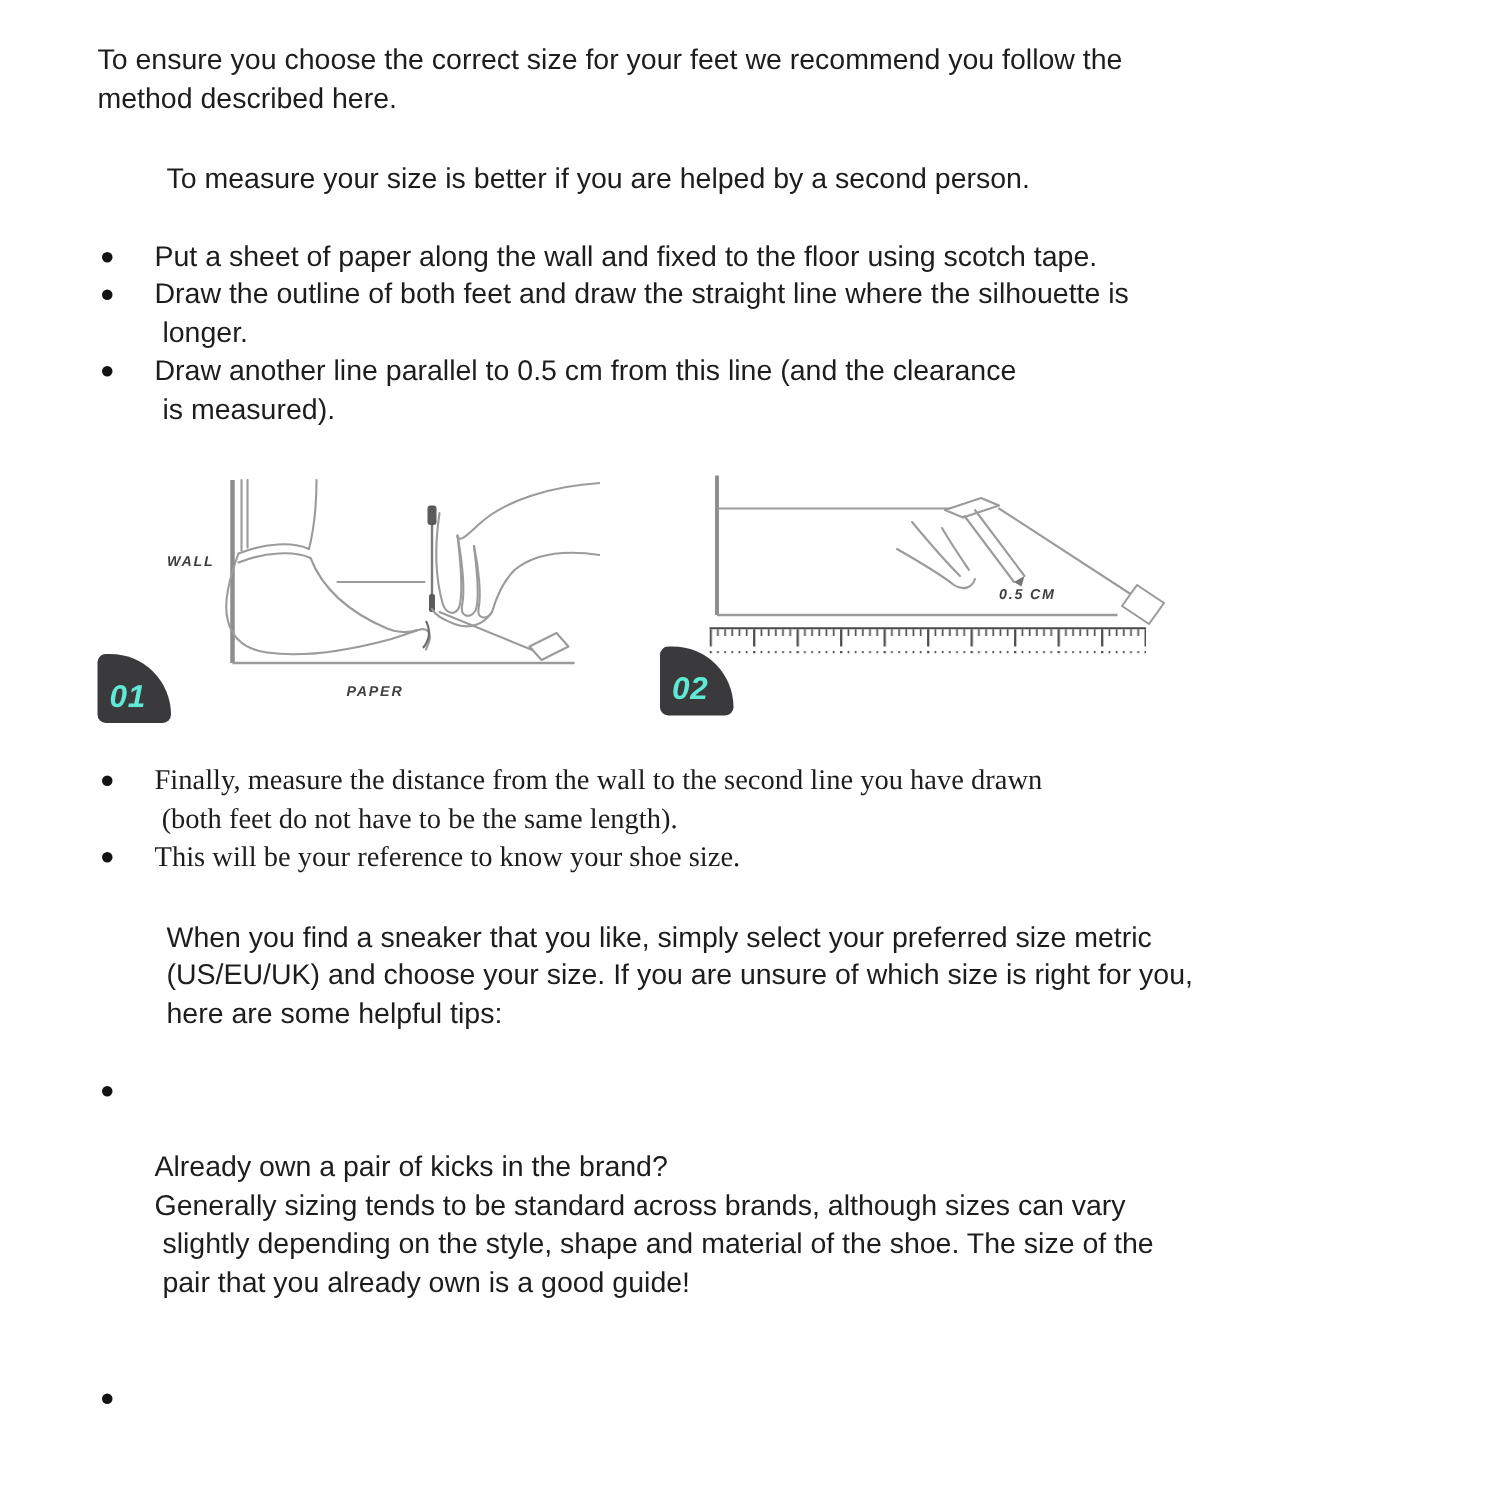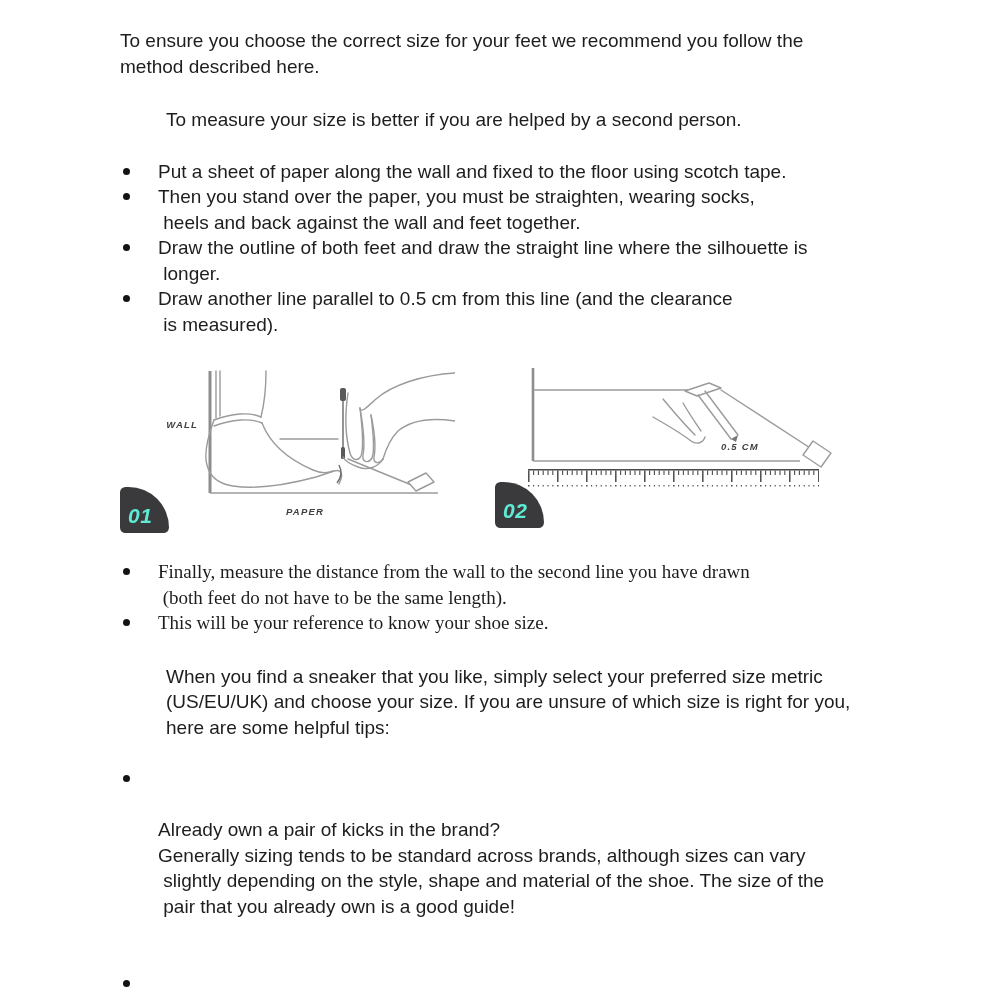--- a/index.html
+++ b/index.html
@@ -1,17 +1,17 @@
 <!DOCTYPE html>
 <html><head>
 <meta charset="utf-8">
 <style>
   html,body{margin:0;padding:0;background:#ffffff;}
   body{width:1000px;height:1000px;font-family:"Liberation Sans",sans-serif;color:#1d1d1d;overflow:hidden;}
-  .page{position:relative;width:1000px;height:1000px;box-sizing:border-box;padding:28px 55px 0 120px;}
+  .page{position:relative;width:1000px;height:1000px;box-sizing:border-box;padding:28px 55px 0 65px;}
   .para{margin:0;font-size:19px;line-height:25.5px;white-space:pre-wrap;}
   .mt28{margin-top:28px;margin-left:46px;}
   .bullets{list-style:none;margin:26px 0 0 0;padding:0;font-size:19px;line-height:25.5px;}
   .bullets li{position:relative;padding-left:38px;}
   .dot{position:absolute;left:3px;top:9px;width:7px;height:7px;border-radius:50%;background:#131313;}
   .li-text{white-space:pre-wrap;display:block;}
   .tip-title{display:block;white-space:pre-wrap;}
   .figures{position:relative;height:172px;margin-top:26px;font-style:italic;}
   .figure{position:absolute;top:0;}
   .fig1{left:0;width:335px;height:172px;}
@@ -30,25 +30,20 @@
 <div class="page">
 
   <p class="para">To ensure you choose the correct size for your feet we recommend you follow the
 method described here.</p>
   <p class="para mt28">To measure your size is better if you are helped by a second person.</p>
 
   <ul class="bullets">
     <li>
       <span class="dot"></span>
       <span class="li-text">Put a sheet of paper along the wall and fixed to the floor using scotch tape.</span>
-    </li>
-    <li>
-      <span class="dot"></span>
-      <span class="li-text">Then you stand over the paper, you must be straighten, wearing socks,
- heels and back against the wall and feet together.</span>
     </li>
     <li>
       <span class="dot"></span>
       <span class="li-text">Draw the outline of both feet and draw the straight line where the silhouette is
  longer.</span>
     </li>
     <li>
       <span class="dot"></span>
       <span class="li-text">Draw another line parallel to 0.5 cm from this line (and the clearance
  is measured).</span>

